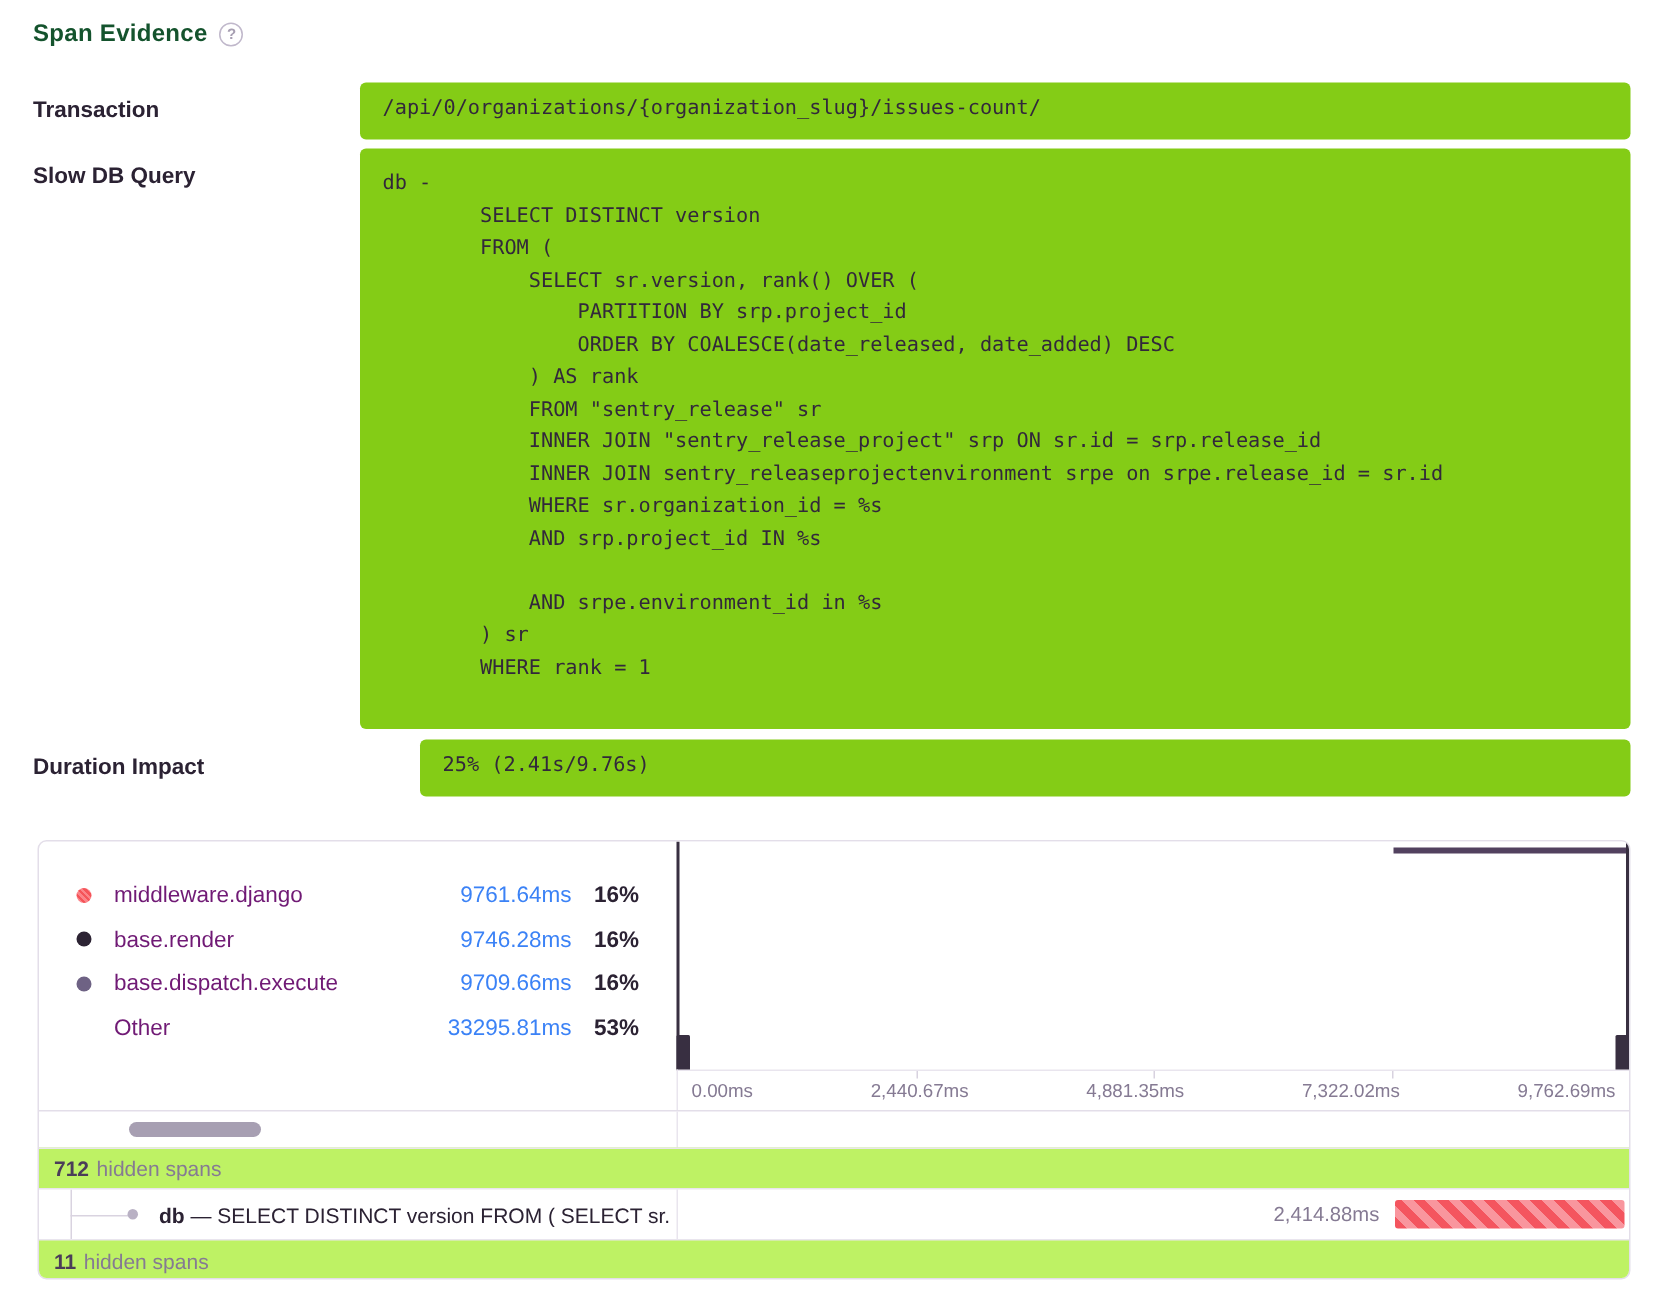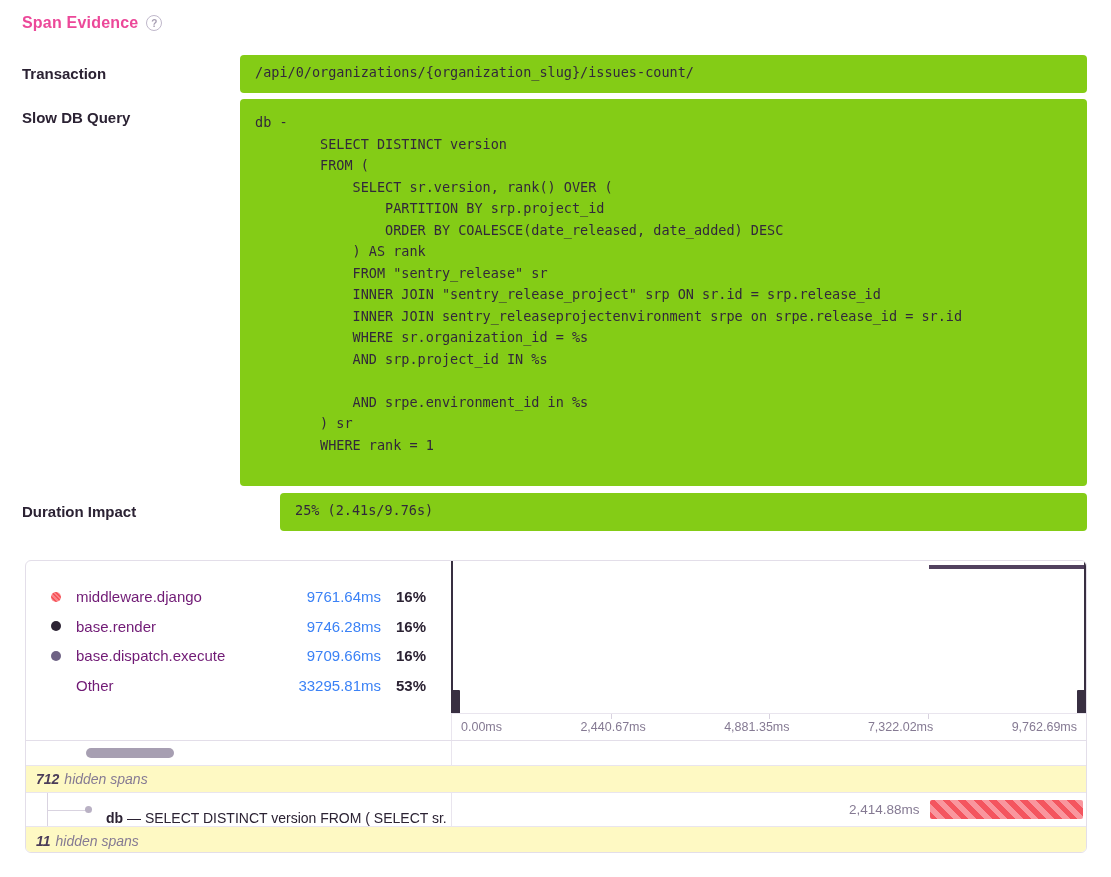--- a/index.html
+++ b/index.html
@@ -10,21 +10,21 @@
     color: #2b2233;
     overflow: hidden;
   }
   .page { position: relative; width: 1111px; height: 877px; }
 
   
   .sec-header {
     display: flex; align-items: center; gap: 8px;
     margin: 14px 24px 0 22px;
   }
-  .sec-title { font-size: 16px; font-weight: bold; color: #ec4899; letter-spacing: .2px; }
+  .sec-title { font-size: 16px; font-weight: bold; color: #14532d; letter-spacing: .2px; }
   .help-icon {
     width: 16px; height: 16px; border: 1.5px solid #c0b8cb; border-radius: 50%;
     display: inline-flex; align-items: center; justify-content: center;
     color: #a79fb2; font-size: 10px; font-weight: bold; cursor: pointer;
   }
 
   
   .kv-row { display: flex; align-items: flex-start; padding: 0 24px 0 22px; }
   .kv-row.transaction { margin-top: 23px; }
   .kv-row.sql { margin-top: 6px; }
@@ -76,29 +76,29 @@
 
   .scroll-row { height: 25px; flex: none; border-top: 1px solid #e3dee9; display: flex; }
   .scroll-left { width: 425px; flex: none; position: relative; }
   .scroll-right { flex: 1; border-left: 1px solid #e9e5ee; }
   .scroll-thumb {
     position: absolute; left: 60px; top: 7px; width: 88px; height: 10px;
     border-radius: 5px; background: #a79fb2; cursor: grab;
   }
 
   .hidden-row {
-    height: 27px; flex: none; background: #fef9c3; border-top: 1px solid #e9e5ee;
+    height: 27px; flex: none; background: #bef264; border-top: 1px solid #e9e5ee;
     display: flex; align-items: center; padding-left: 10px;
-    font-size: 14px; color: #857a93; cursor: pointer; font-style: italic;
+    font-size: 14px; color: #857a93; cursor: pointer;
   }
   .hidden-row.last { height: 28px; }
   .hidden-count { font-weight: bold; color: #4b3d59; margin-right: 5px; }
 
   .span-row { height: 34px; flex: none; border-top: 1px solid #e9e5ee; display: flex; cursor: pointer; background: #fff; }
-  .span-left { width: 425px; flex: none; position: relative; overflow: hidden; display: flex; align-items: flex-end; }
+  .span-left { width: 425px; flex: none; position: relative; overflow: hidden; display: flex; align-items: center; }
   .tree-vline { position: absolute; left: 21px; top: 0; bottom: 0; width: 1px; background: #d9d3e0; }
   .tree-hline { position: absolute; left: 21px; top: 50%; width: 41px; height: 1px; background: #d9d3e0; }
   .tree-dot { position: absolute; left: 59px; top: 50%; margin-top: -3.5px; width: 7px; height: 7px; border-radius: 50%; background: #b9b1c4; }
   .span-text { padding-left: 80px; white-space: nowrap; overflow: hidden; font-size: 14px; color: #2b2233; }
   .span-op { font-weight: bold; }
   .span-right { flex: 1; border-left: 1px solid #e9e5ee; position: relative; }
   .span-duration {
     position: absolute; right: calc(24.2% + 13px); top: 0; bottom: 0;
     display: flex; align-items: center; font-size: 13.5px; color: #857a93;
   }

